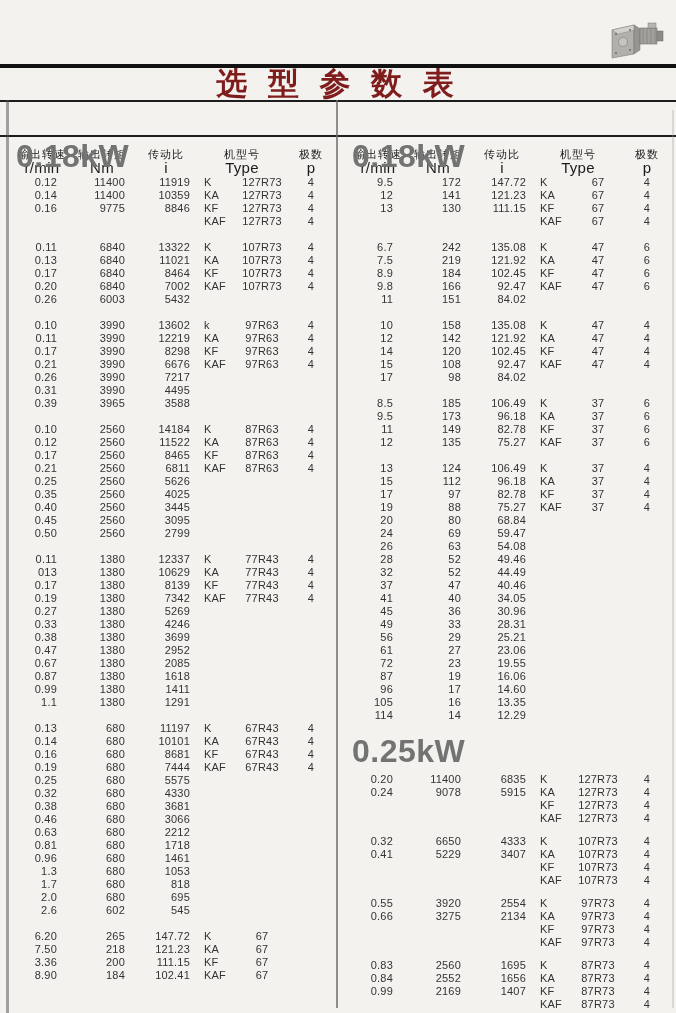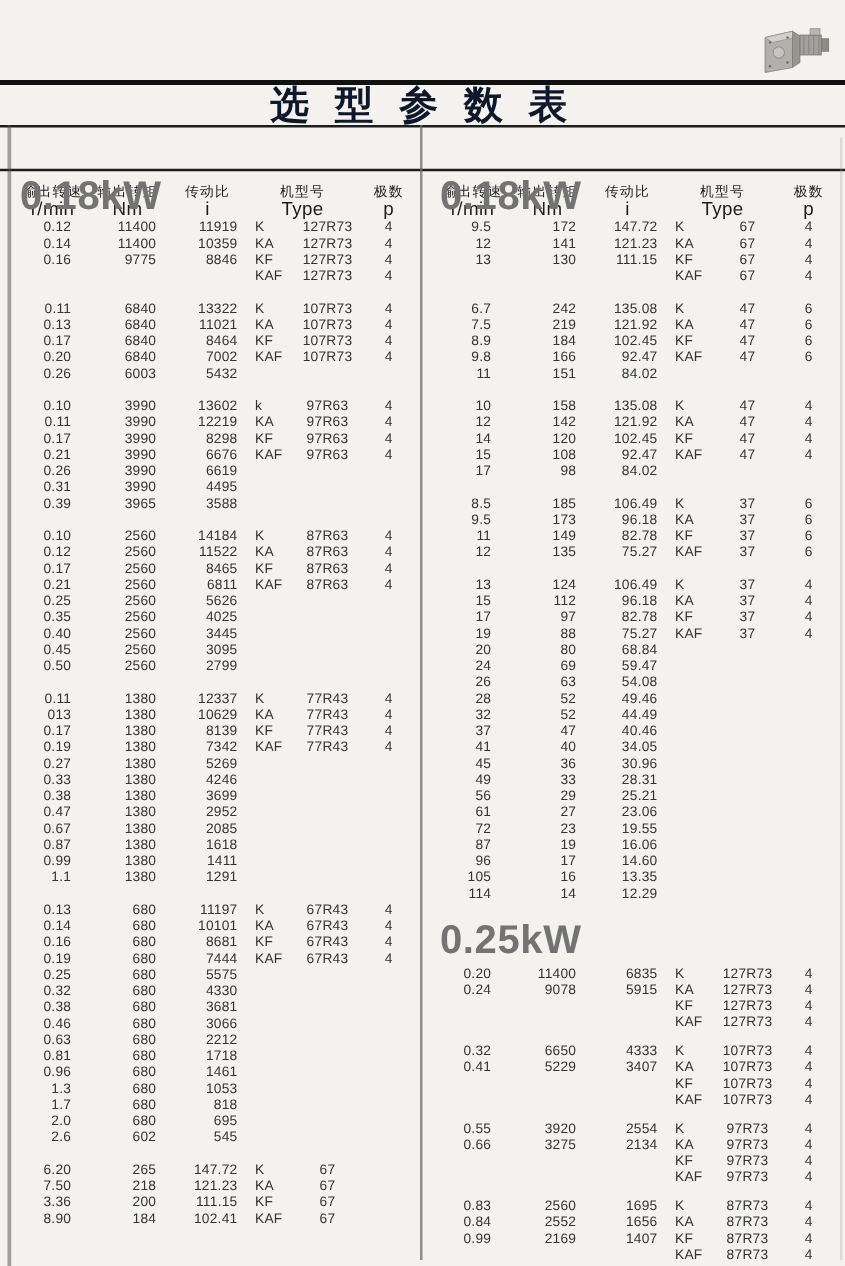--- a/index.html
+++ b/index.html
@@ -9,21 +9,21 @@
     font-family:"Liberation Sans",sans-serif;
     position:relative;overflow:hidden;
     color:#2e2e2e;
   }
   .page{position:absolute;inset:0;}
 
   
   .rule-top{position:absolute;left:0;top:64px;width:676px;height:4px;background:#111;}
   .page-title{
     position:absolute;left:0;top:67px;width:676px;height:33px;
-    text-align:center;font-size:31px;font-weight:700;color:#0f172a;
+    text-align:center;font-size:31px;font-weight:700;color:#7f1d1d;
     letter-spacing:6px;line-height:33px;white-space:nowrap;
   }
 
   
   .motor-img{position:absolute;left:604px;top:14px;width:64px;height:50px;}
 
   
   .table-header{
     position:absolute;left:0;top:100px;width:676px;height:37px;
     border-top:2px solid #1d1d1d;border-bottom:2px solid #1d1d1d;
@@ -259,21 +259,21 @@
             <span class="c0">0.21</span>
             <span class="c1">3990</span>
             <span class="c2">6676</span>
             <span class="c3">KAF</span>
             <span class="c4">97R63</span>
             <span class="c5">4</span>
           </div>
           <div class="trow">
             <span class="c0">0.26</span>
             <span class="c1">3990</span>
-            <span class="c2">6619</span>
+            <span class="c2">7217</span>
             <span class="c3"></span>
             <span class="c4"></span>
             <span class="c5"></span>
           </div>
           <div class="trow">
             <span class="c0">0.31</span>
             <span class="c1">3990</span>
             <span class="c2">4495</span>
             <span class="c3"></span>
             <span class="c4"></span>

